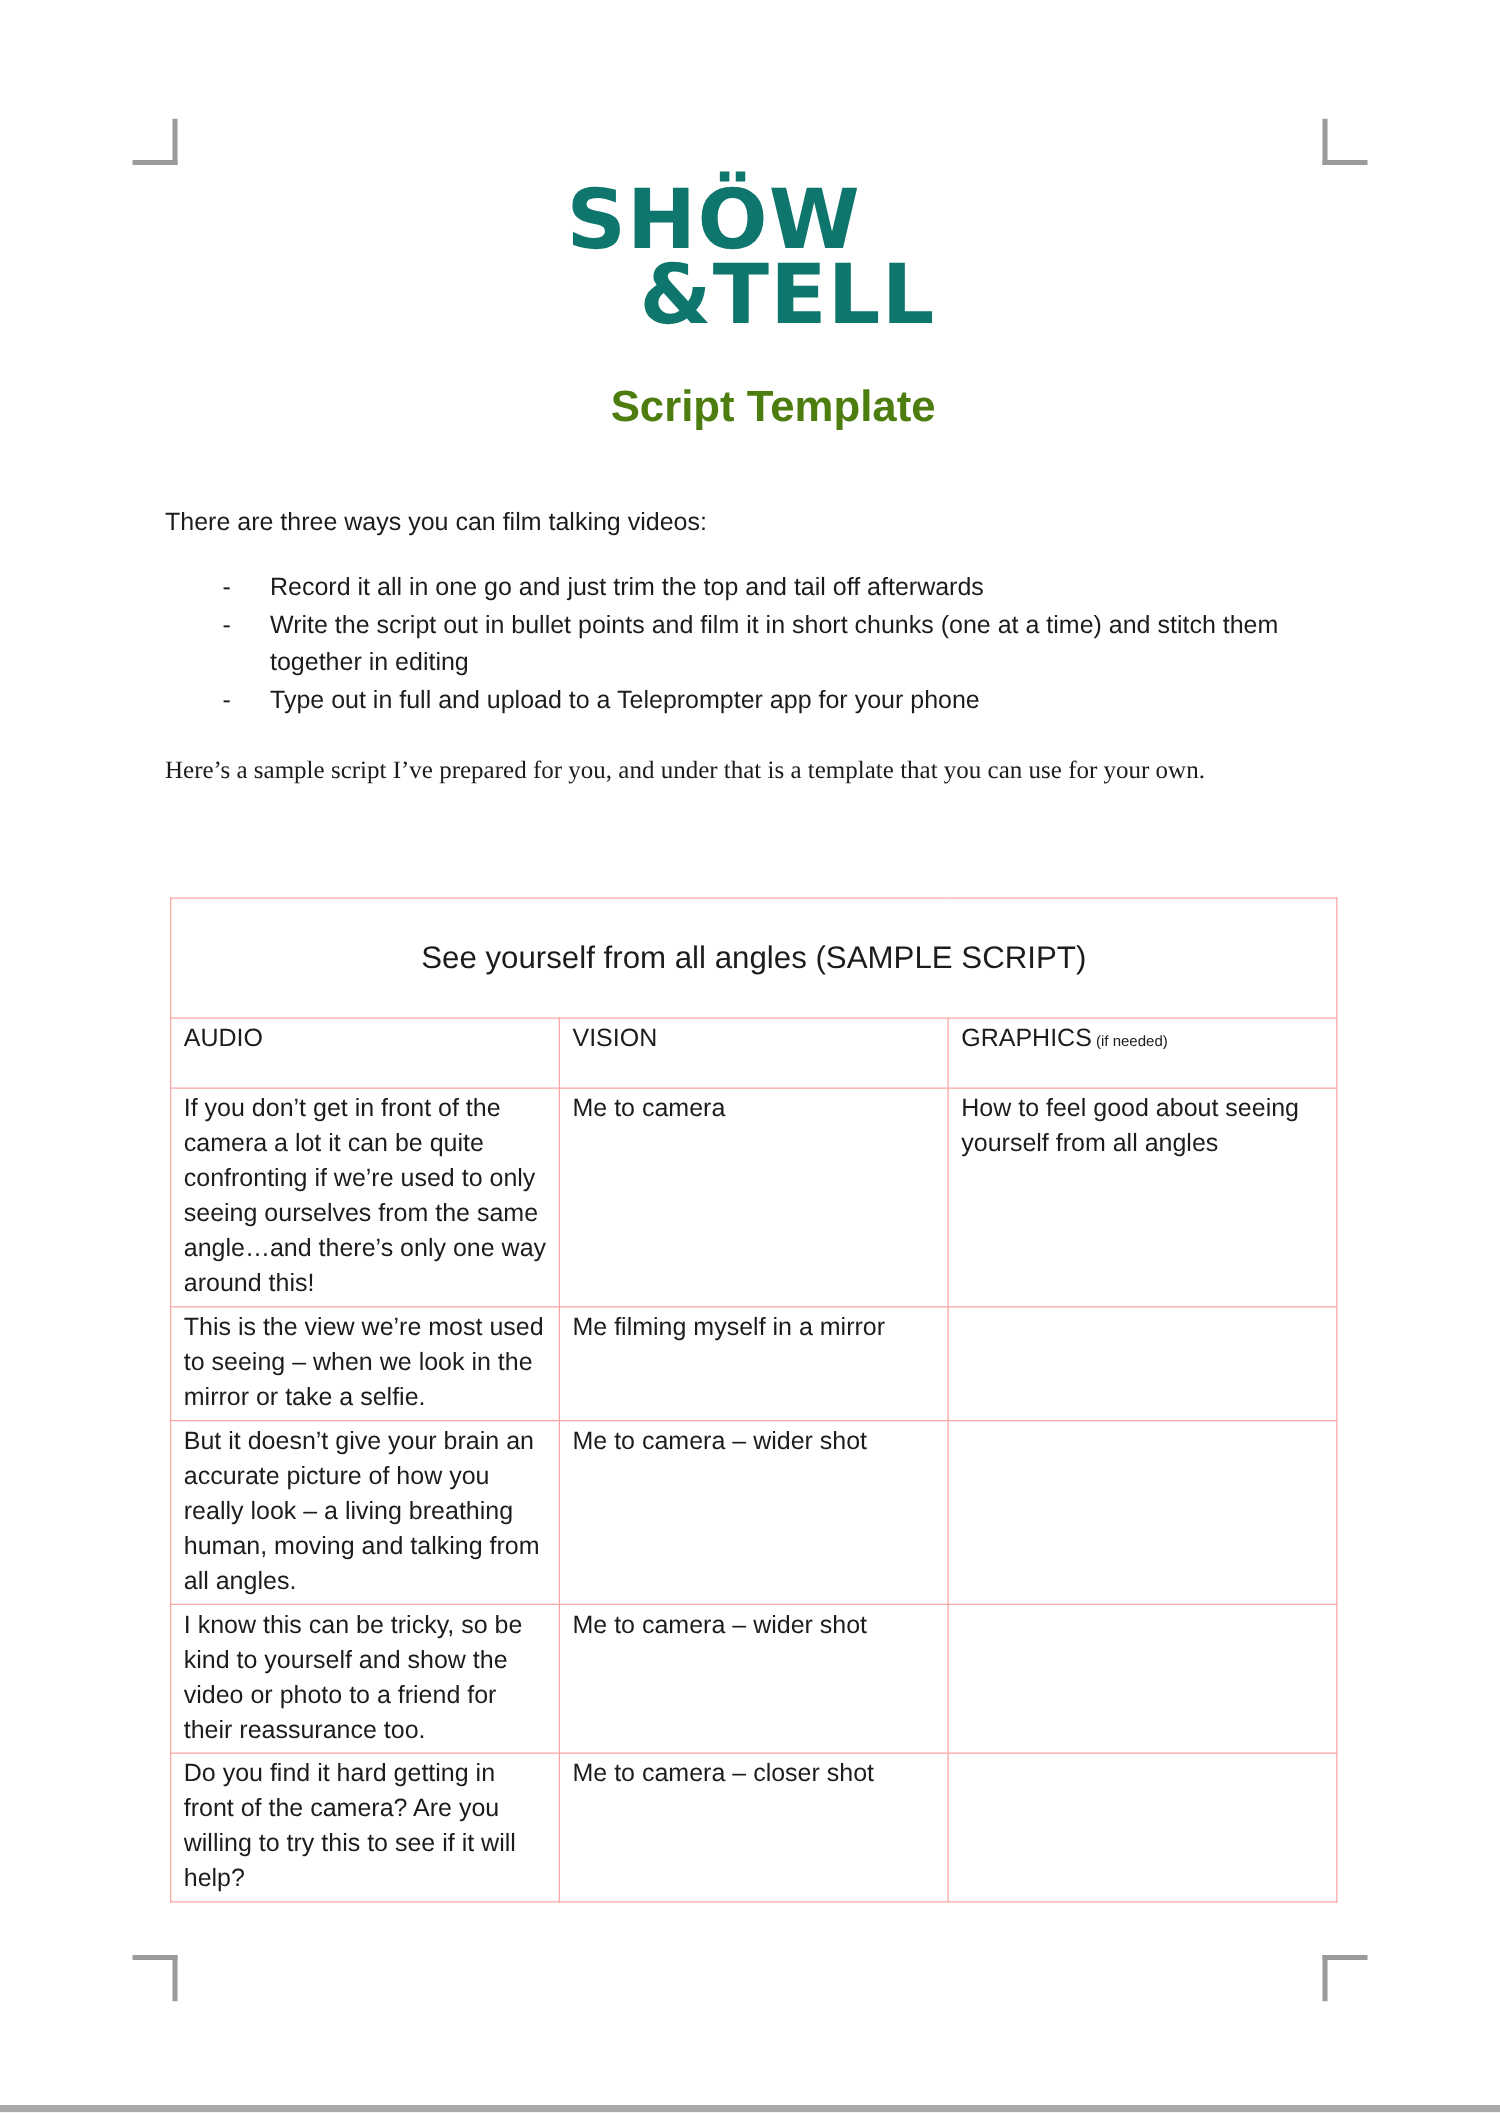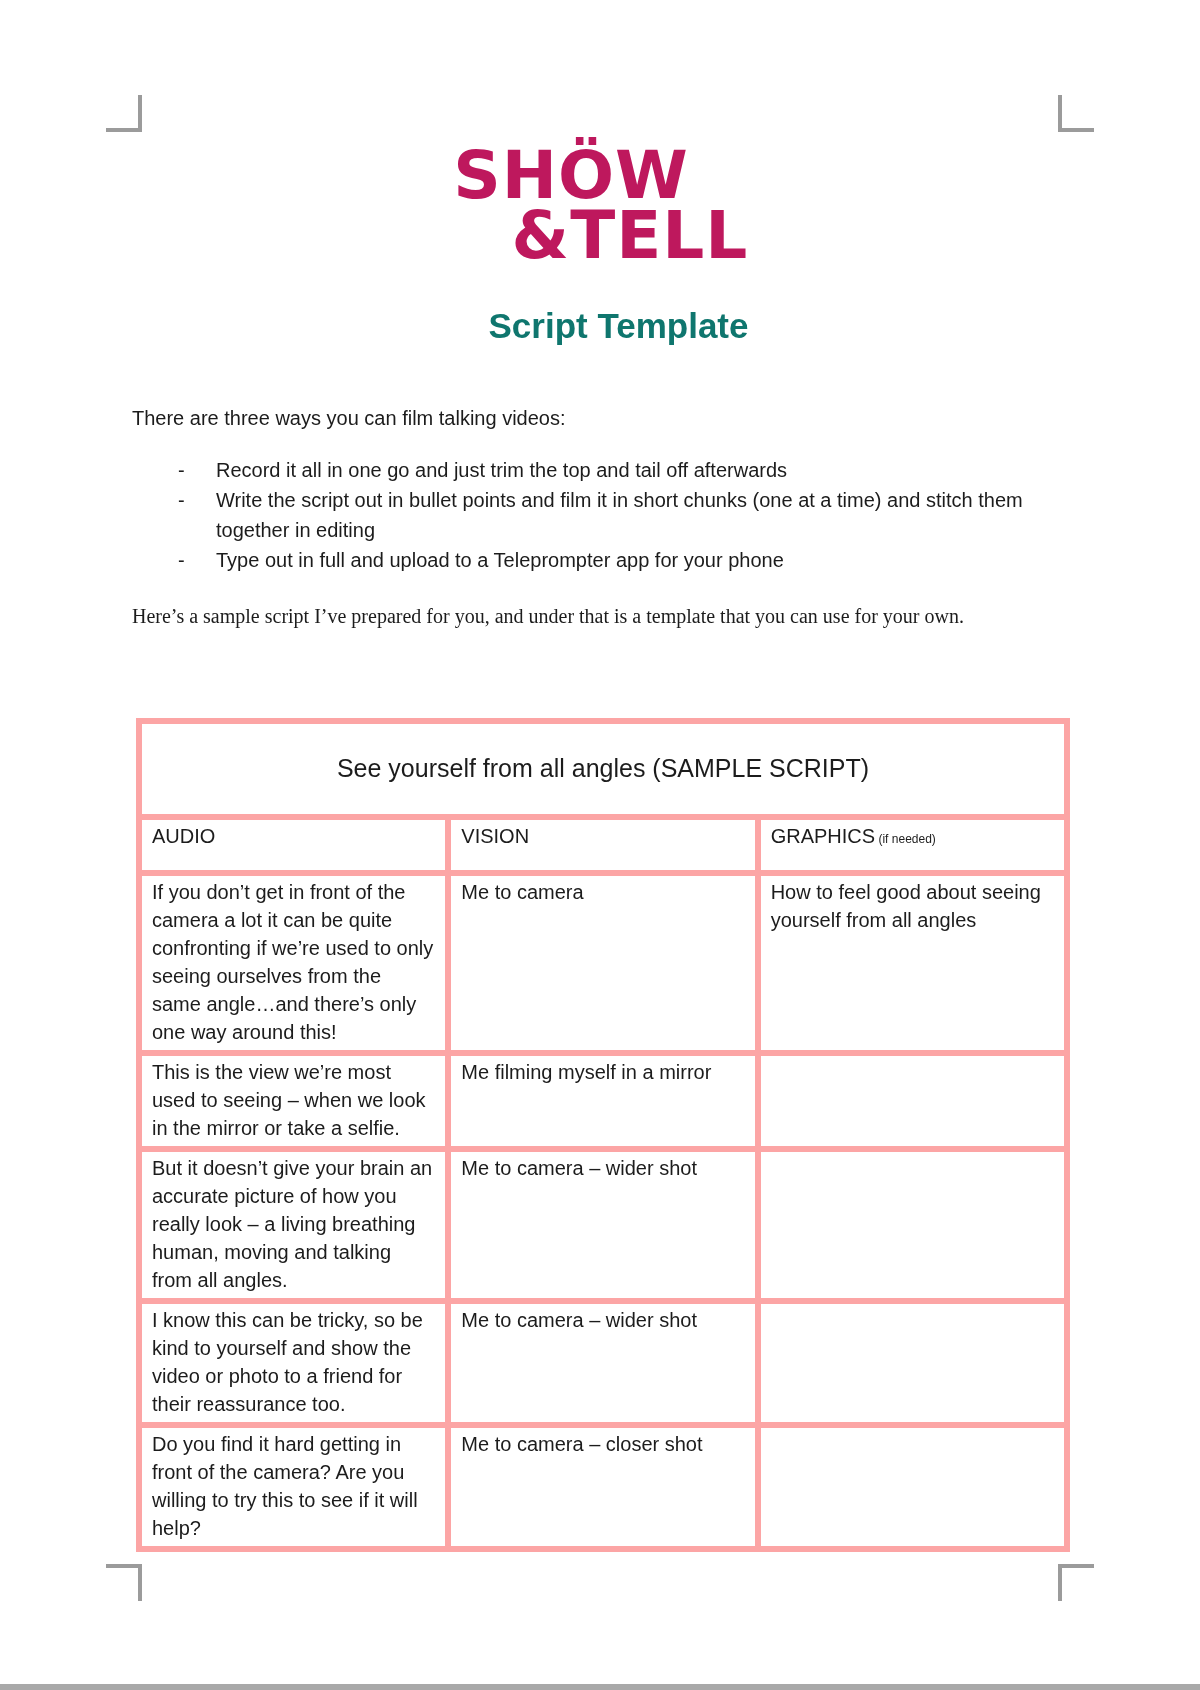--- a/index.html
+++ b/index.html
@@ -11,46 +11,46 @@
   
   .mark { position:absolute; width:36px; height:37px; }
   .mark.tl { left:106px; top:95px;  border-right:4px solid #9b9b9b; border-bottom:4px solid #9b9b9b; }
   .mark.tr { left:1058px; top:95px; border-left:4px solid #9b9b9b;  border-bottom:4px solid #9b9b9b; }
   .mark.bl { left:106px; top:1564px;  border-right:4px solid #9b9b9b; border-top:4px solid #9b9b9b; }
   .mark.br { left:1058px; top:1564px; border-left:4px solid #9b9b9b;  border-top:4px solid #9b9b9b; }
   .bottom-bar { position:absolute; left:0; bottom:0; width:100%; height:6px; background:#a9a9a9; }
 
   .logo {
     position:absolute; top:146px; left:0; width:100%; text-align:center;
-    color:#be185d; font-family:"DejaVu Sans", sans-serif; font-weight:bold;
+    color:#0f766e; font-family:"DejaVu Sans", sans-serif; font-weight:bold;
     font-size:66px; line-height:60px; letter-spacing:1px;
   }
   .logo-line1 { transform:translateX(-29px); }
   .logo-line2 { transform:translateX(30px); }
 
   .doc-title {
     position:absolute; top:306px; left:0; width:100%; margin:0;
-    text-align:center; font-size:35px; font-weight:bold; color:#0f766e;padding-left:37px;
+    text-align:center; font-size:35px; font-weight:bold; color:#4d7c0f;padding-left:37px;
   }
 
   .intro  { position:absolute; top:403px; left:132px; margin:0; font-size:20px; line-height:30px; }
 
   .bullets { position:absolute; top:455px; left:178px; width:888px; font-size:20px; line-height:30px; }
   .bullet  { display:flex; }
   .bullet .marker { flex:0 0 38px; width:38px; }
   .bullet .btext  { flex:1; }
 
   .para2  { position:absolute; top:601px; left:132px; width:942px; margin:0; font-size:20px; line-height:30px;font-family:Liberation Serif, serif; }
 
   .script-table {
     position:absolute; top:718px; left:136px; width:934px;
     border-collapse:collapse; table-layout:fixed;
   }
   .script-table td {
-    border:6px solid #fca5a5; padding:2px 10px 4px 10px;
+    border:1px solid #fca5a5; padding:2px 10px 4px 10px;
     font-size:20px; line-height:28px; vertical-align:top; color:#1c1c1c;
     overflow:hidden;
   }
   .col-audio    { width:523px; }
   .col-vision   { width:222px; }
   .col-graphics { width:189px; }
   td.t-title { height:96px; text-align:center; vertical-align:middle; font-size:25px; }
   tr.hdr  { height:56px;border-radius:22px; }
   tr.r1 { height:118px; }
   tr.r2 { height:88px;  }

